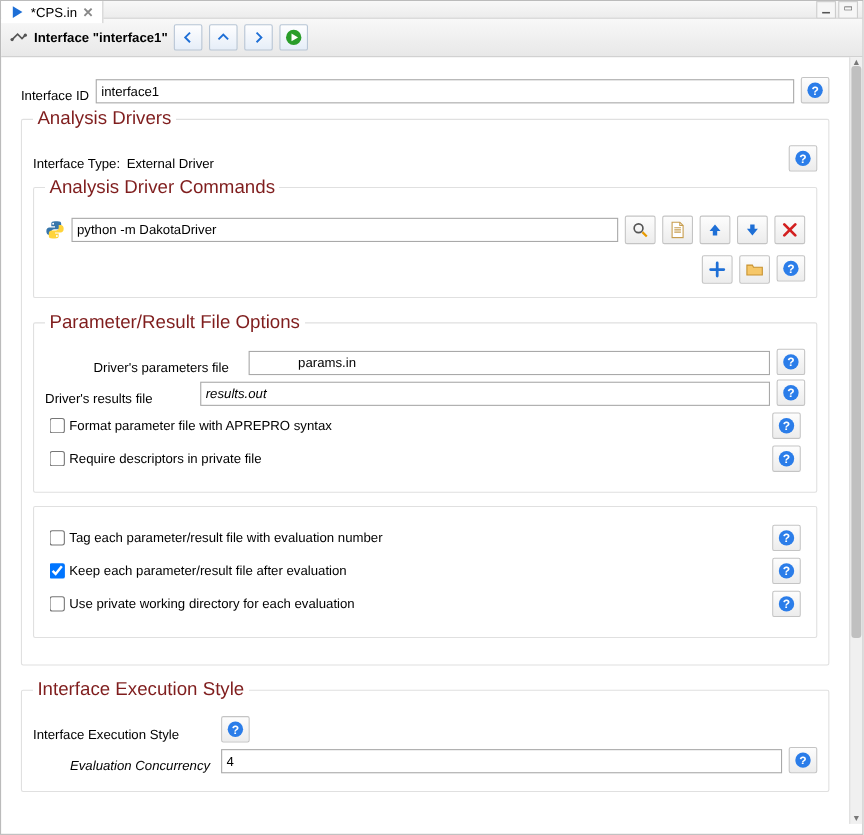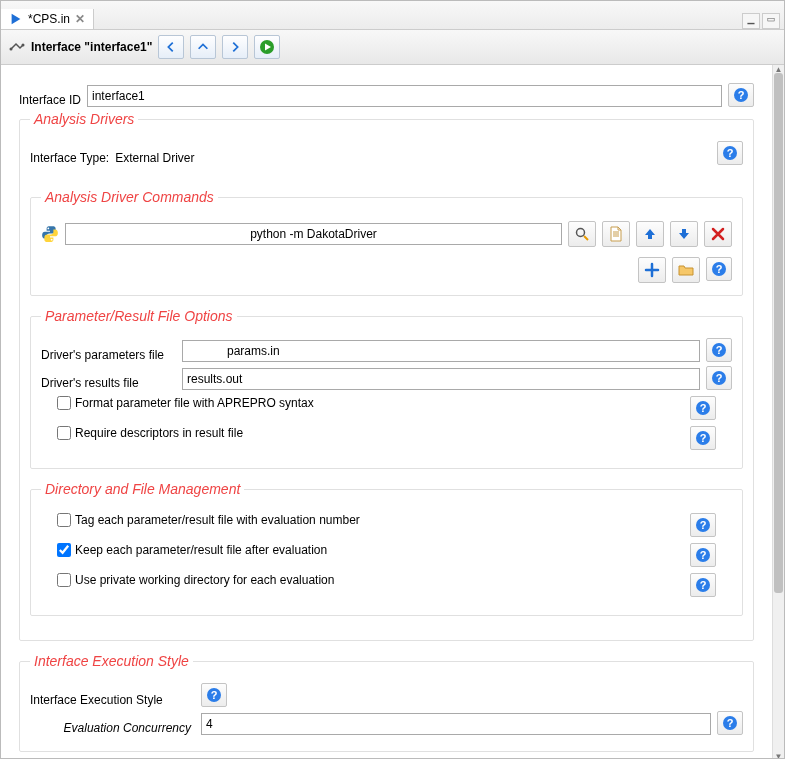--- a/index.html
+++ b/index.html
@@ -9,22 +9,22 @@
   background: #fff;
   color: #000;
   width: 785px;
   height: 759px;
   overflow: hidden;
   border: 1px solid #bbb;
 }
 
 .tab-bar {
   display: flex;
-  align-items: flex-end;
-  height: 29px;
+  align-items: flex-start;
+  height: 16px;
   background: linear-gradient(#f8f8f8,#ececec);
   border-bottom: 1px solid #ccc;
   position: relative;
 }
 .tab {
   display: flex;
   align-items: center;
   gap: 5px;
   padding: 3px 8px;
   background: #fff;
@@ -107,24 +107,23 @@
 }
 .scroll-arrow.bot { bottom: 0; }
 
 fieldset {
   border: 1px solid #e0e0e0;
   border-radius: 2px;
   padding: 10px 10px 12px;
   margin-bottom: 12px;
 }
 fieldset legend {
-  font-size: 14px;
+  font-size: 17px;
   padding: 0 4px;
-  color: #ef4444;
-  font-style: italic;
+  color: #7f1d1d;
 }
 .row {
   display: flex;
   align-items: flex-end;
   gap: 6px;
   margin: 4px 0;
 }
 label { font-size: 12px; }
 input[type=text], select {
   height: 22px;
@@ -160,34 +159,33 @@
   flex-shrink: 0;
 }
 .icon-btn svg, .help-btn svg { width: 16px; height: 16px; }
 .spacer { flex: 1; }
 input[type=checkbox] {
   width: 14px; height: 14px;
   margin-right: 4px;
 }
 .check-row {
   display: flex;
-  align-items: flex-start;
-  margin: 6px 16px;
+  align-items: center;
+  margin: 6px 4px;
 }
 .check-row .spacer { flex: 1; }
 .cmd-row {
   display: flex;
   align-items: center;
   gap: 6px;
   margin: 6px 0 10px;
 }
 .cmd-input {
   flex: 1;
   height: 24px;
-  text-align: center;
 }
 .btn-strip {
   display: flex;
   justify-content: flex-end;
   gap: 6px;
   margin-top: 4px;
 }
 </style>
 </head>
 <body>
@@ -257,21 +255,21 @@
       <label>External Driver</label>
       <span class="spacer"></span>
       <div class="help-btn">
         <svg viewBox="0 0 16 16">
               <circle cx="8" cy="8" r="7" fill="#2b7de9"></circle>
               <text x="8" y="12" text-anchor="middle" font-size="11" fill="#fff" font-weight="bold">?</text>
             </svg>
       </div>
     </div>
 
-    <fieldset style="margin-top:24px;">
+    <fieldset style="margin-top:4px;">
       <legend>Analysis Driver Commands</legend>
 
       <div class="cmd-row">
         <svg viewBox="0 0 16 16" style="width:18px;height:18px;">
               <path d="M8 1c-2 0-3 .5-3 2v2h3v1H3.5C2 6 1 7 1 9s1 3 2.5 3H5v-2c0-1.5 1-2.5 2.5-2.5h3C12 7.5 13 6.5 13 5V3c0-1.5-1-2-3-2H8zm-1.5 1.2a.8.8 0 110 1.6.8.8 0 010-1.6z" fill="#3776ab"></path>
               <path d="M8 15c2 0 3-.5 3-2v-2H8v-1h4.5C14 10 15 9 15 7s-1-3-2.5-3H11v2c0 1.5-1 2.5-2.5 2.5h-3C4 8.5 3 9.5 3 11v2c0 1.5 1 2 3 2h2zm1.5-1.2a.8.8 0 110-1.6.8.8 0 010 1.6z" fill="#ffd43b"></path>
             </svg>
         <input type="text" class="cmd-input" value="python -m DakotaDriver" style="">
         <div class="icon-btn">
           <svg viewBox="0 0 16 16">
@@ -321,65 +319,64 @@
                 <circle cx="8" cy="8" r="7" fill="#2b7de9"></circle>
                 <text x="8" y="12" text-anchor="middle" font-size="11" fill="#fff" font-weight="bold">?</text>
               </svg>
         </div>
       </div>
     </fieldset>
 
     <fieldset style="margin-top:12px;">
       <legend>Parameter/Result File Options</legend>
       <div class="row">
-        <label style="width:135px;">Driver's parameters file</label>
+        <label style="width:135px;margin-left:44px;">Driver's parameters file</label>
         <input type="text" style="flex: 1 1 0%; padding-left: 44px;" value="params.in">
         <div class="help-btn">
           <svg viewBox="0 0 16 16">
                 <circle cx="8" cy="8" r="7" fill="#2b7de9"></circle>
                 <text x="8" y="12" text-anchor="middle" font-size="11" fill="#fff" font-weight="bold">?</text>
               </svg>
         </div>
       </div>
       <div class="row">
         <label style="width:135px;">Driver's results file</label>
-        <input type="text" style="flex: 1 1 0%;" value="results.out">
+        <input type="text" style="flex: 1 1 0%; font-style: italic;" value="results.out">
         <div class="help-btn">
           <svg viewBox="0 0 16 16">
                 <circle cx="8" cy="8" r="7" fill="#2b7de9"></circle>
                 <text x="8" y="12" text-anchor="middle" font-size="11" fill="#fff" font-weight="bold">?</text>
               </svg>
         </div>
       </div>
       <div class="check-row">
         <input type="checkbox" style="">
         <label>Format parameter file with APREPRO syntax</label>
         <span class="spacer"></span>
         <div class="help-btn">
           <svg viewBox="0 0 16 16">
                 <circle cx="8" cy="8" r="7" fill="#2b7de9"></circle>
                 <text x="8" y="12" text-anchor="middle" font-size="11" fill="#fff" font-weight="bold">?</text>
               </svg>
         </div>
       </div>
       <div class="check-row">
         <input type="checkbox" style="">
-        <label>Require descriptors in result file</label>
+        <label>Require descriptors in private file</label>
         <span class="spacer"></span>
         <div class="help-btn">
           <svg viewBox="0 0 16 16">
                 <circle cx="8" cy="8" r="7" fill="#2b7de9"></circle>
                 <text x="8" y="12" text-anchor="middle" font-size="11" fill="#fff" font-weight="bold">?</text>
               </svg>
         </div>
       </div>
     </fieldset>
 
     <fieldset>
-      <legend>Directory and File Management</legend>
       <div class="check-row">
         <input type="checkbox" style="">
         <label>Tag each parameter/result file with evaluation number</label>
         <span class="spacer"></span>
         <div class="help-btn">
           <svg viewBox="0 0 16 16">
                 <circle cx="8" cy="8" r="7" fill="#2b7de9"></circle>
                 <text x="8" y="12" text-anchor="middle" font-size="11" fill="#fff" font-weight="bold">?</text>
               </svg>
         </div>

